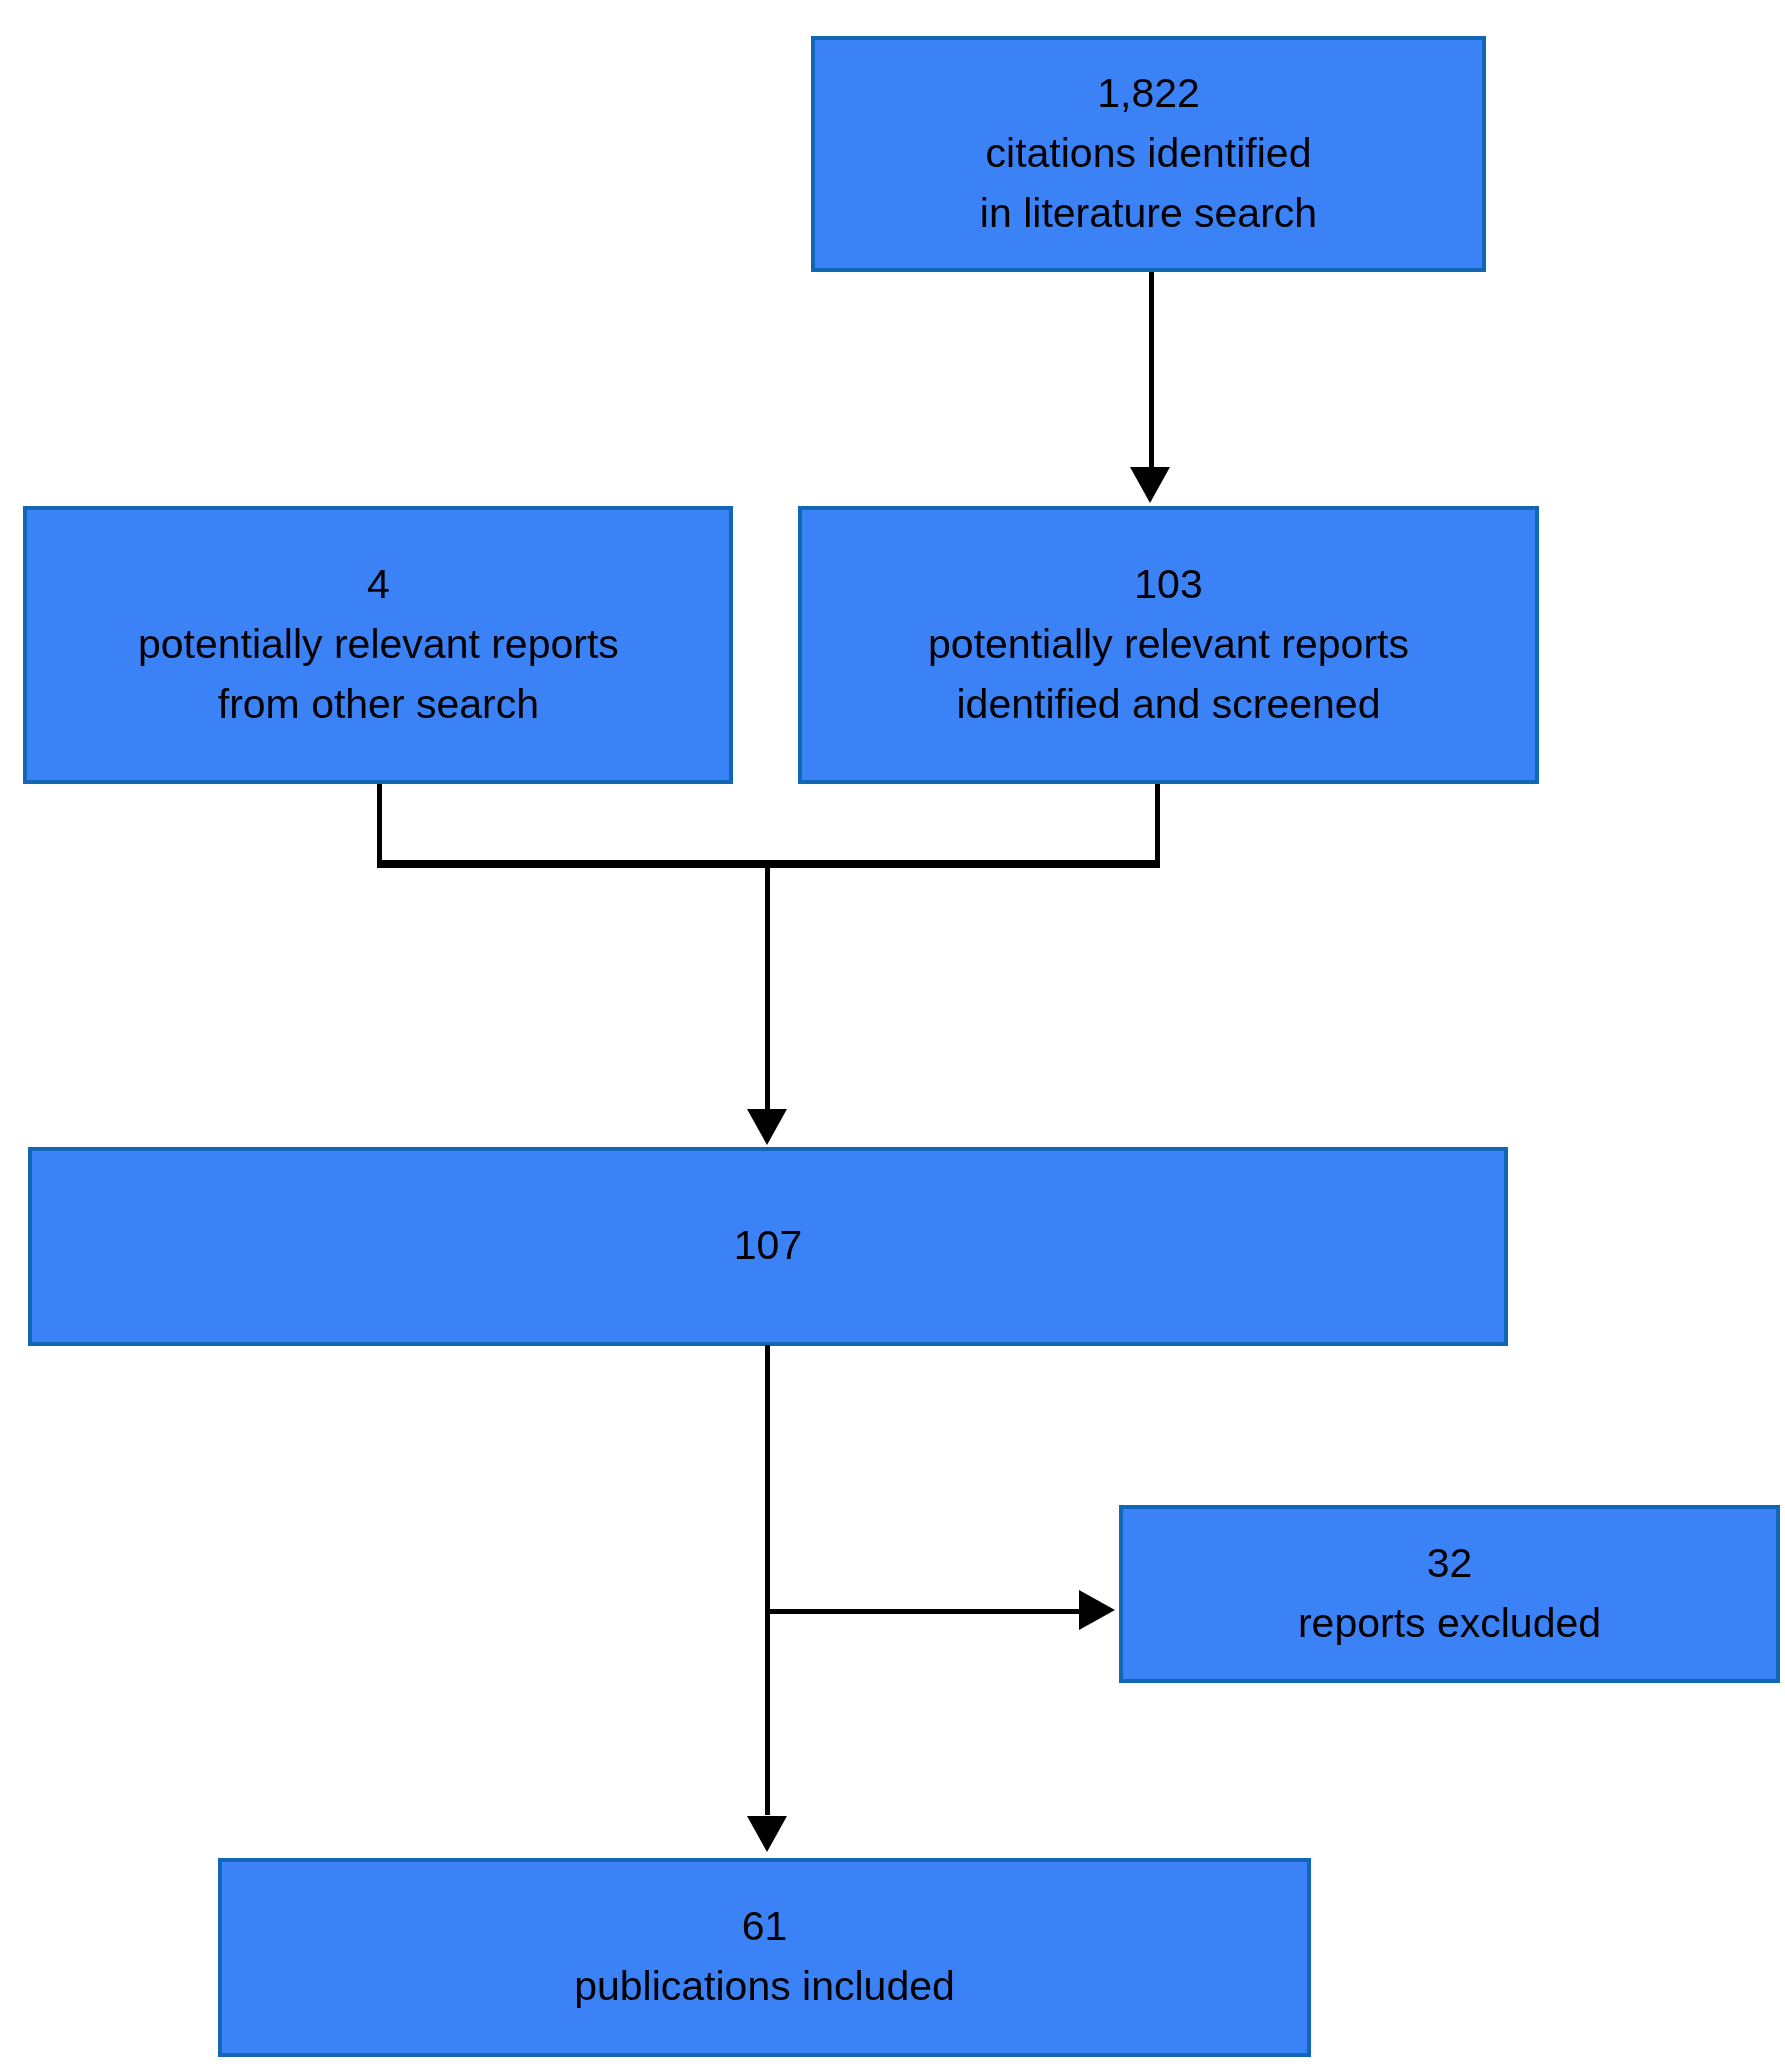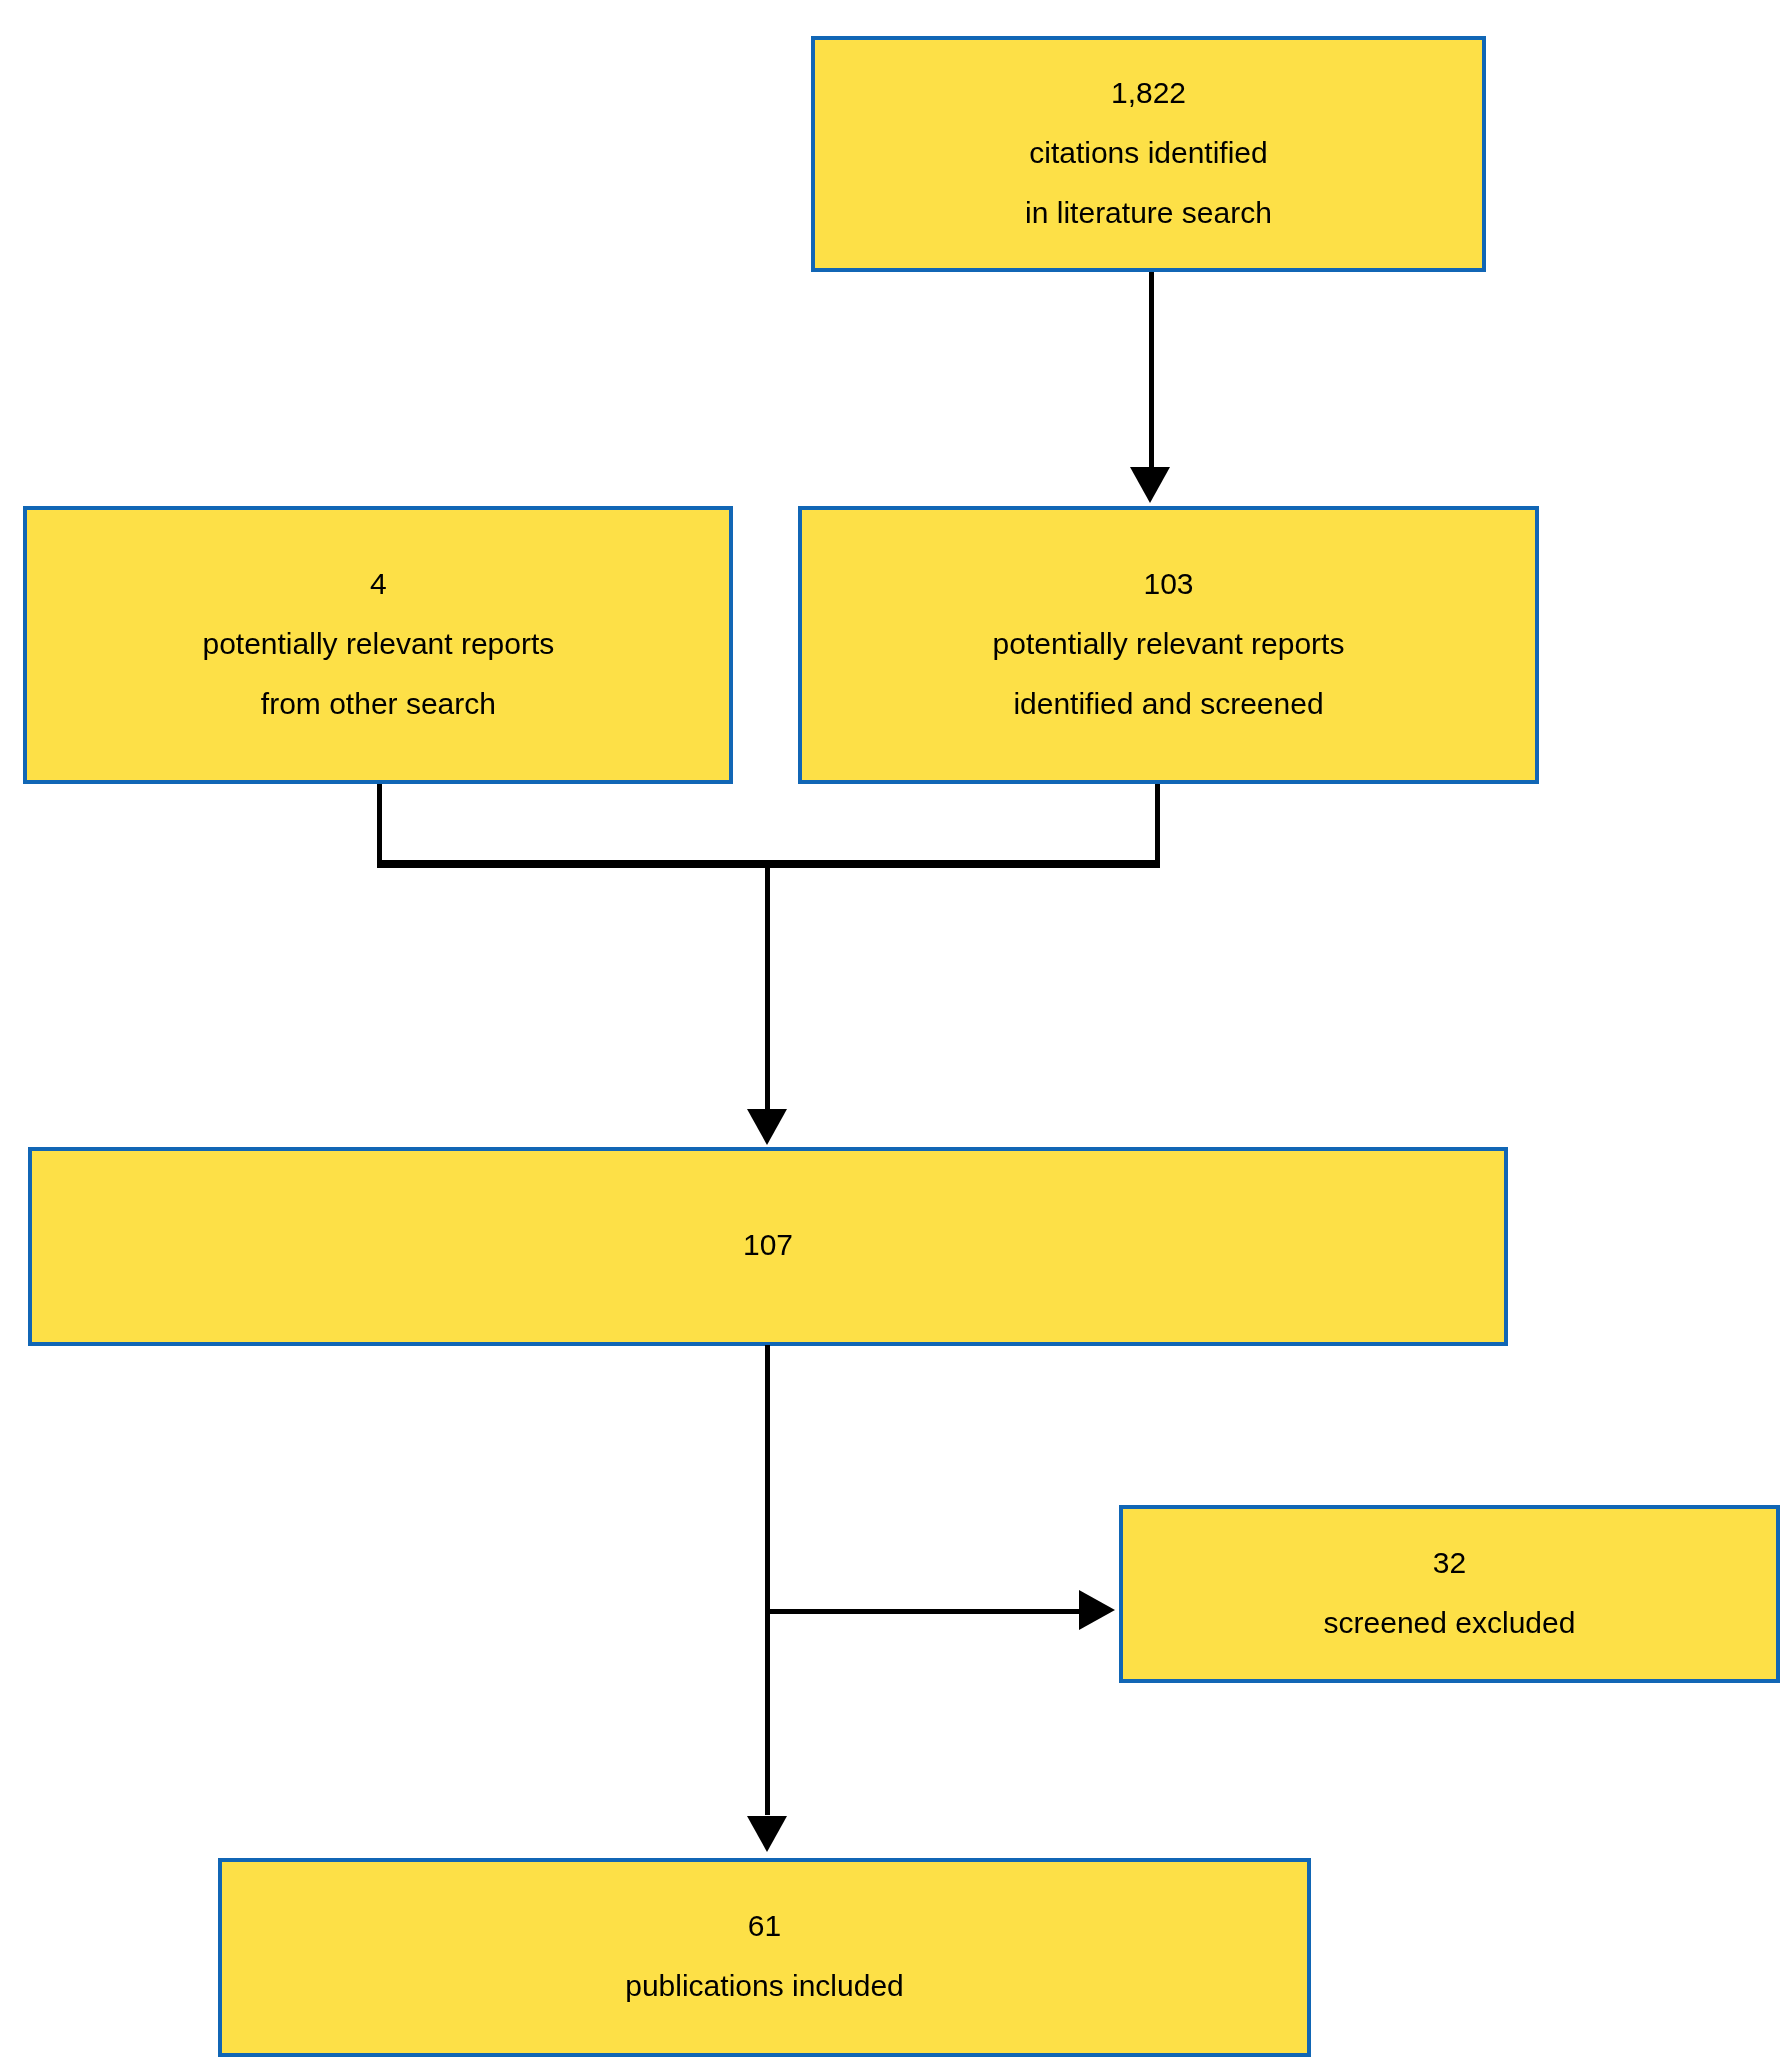--- a/index.html
+++ b/index.html
@@ -12,27 +12,27 @@
     width: 1786px;
     height: 2064px;
     background: #ffffff;
     font-family: "Liberation Sans", sans-serif;
     color: #000000;
     overflow: hidden;
   }
   .box {
     position: absolute;
     box-sizing: border-box;
-    background: #fde047;
+    background: #3b82f6;
     border: 4.7px solid #1166b5;
     display: flex;
     align-items: center;
     justify-content: center;
     text-align: center;
-    font-size: 30px;
+    font-size: 41px;
     line-height: 60px;
     padding: 0 19px 3px 19px;
   }
   .box-text { width: 100%; }
   .conn {
     position: absolute;
     background: #000000;
   }
   .ah-down {
     position: absolute;
@@ -82,21 +82,21 @@
 
   <div class="box" style="left:28px; top:1147px; width:1480px; height:199px;">
     <div class="box-text">
       <div>107</div>
     </div>
   </div>
 
   <div class="box" style="left:1119px; top:1505px; width:661px; height:178px;">
     <div class="box-text">
       <div>32</div>
-      <div>screened excluded</div>
+      <div>reports excluded</div>
     </div>
   </div>
 
   <div class="box" style="left:218px; top:1858px; width:1093px; height:199px;">
     <div class="box-text">
       <div>61</div>
       <div>publications included</div>
     </div>
   </div>
 

